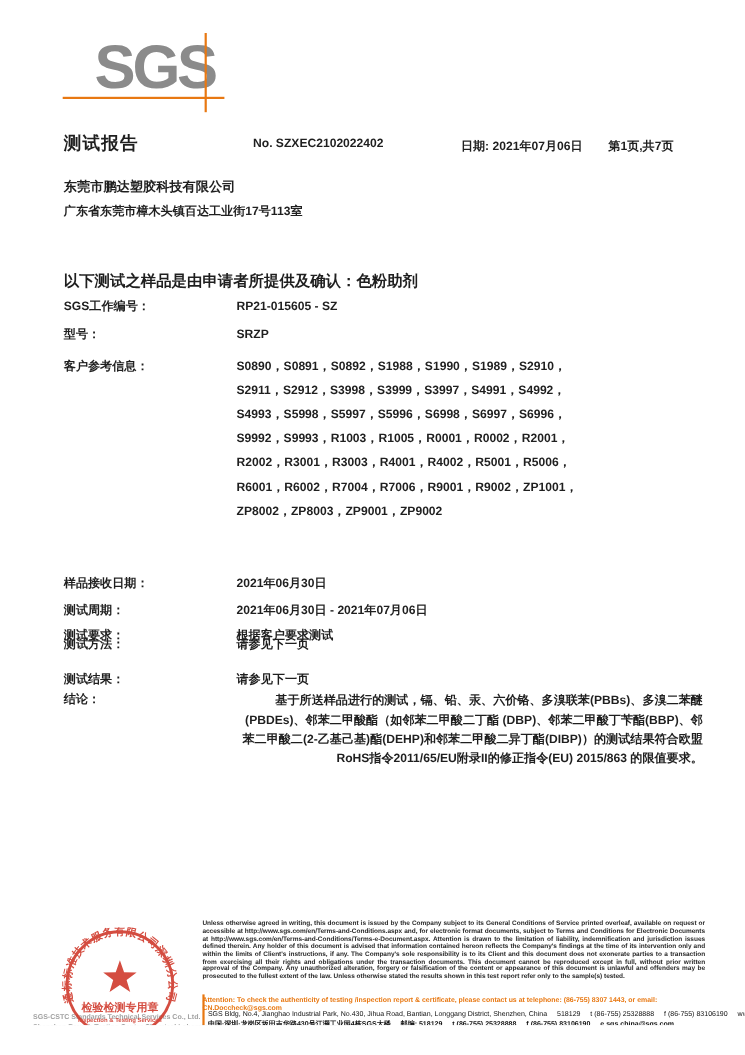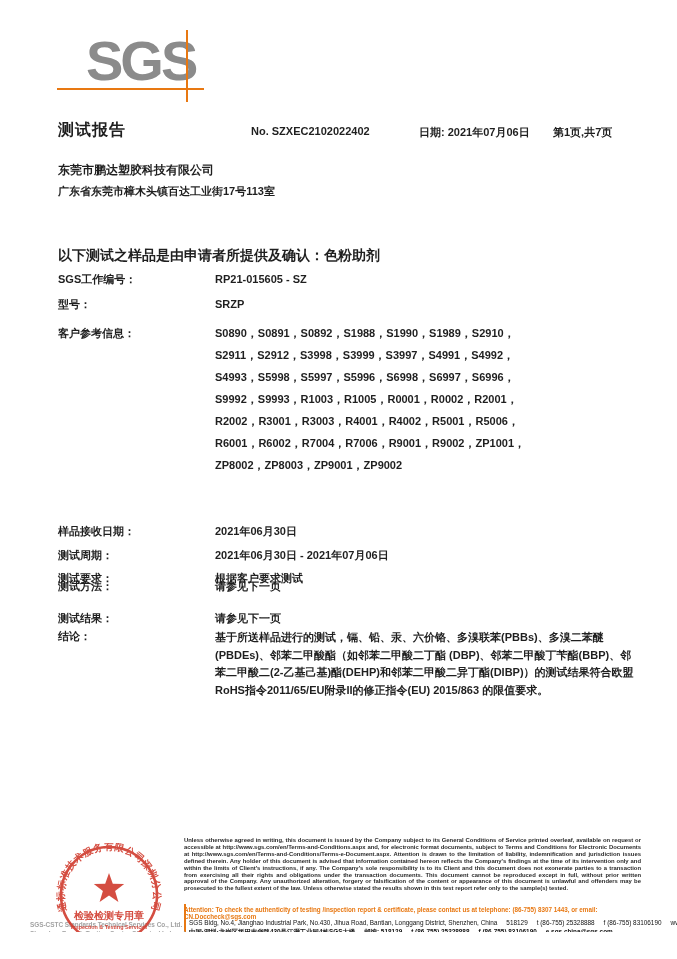--- a/index.html
+++ b/index.html
@@ -7,35 +7,35 @@
         font-family:"Liberation Sans","DejaVu Sans",sans-serif;color:#1f1f1f;}
 
   
   .logo-text{position:absolute;left:86px;top:33px;font-size:56px;font-weight:700;
              color:#8b8b8b;letter-spacing:-3px;line-height:1;}
   .logo-hline{position:absolute;left:57px;top:88px;width:147px;height:2px;background:#e87812;}
   .logo-vline{position:absolute;left:186px;top:30px;width:2px;height:72px;background:#e87812;}
 
   
   .rpt-title{position:absolute;left:58px;top:120px;font-size:16px;font-weight:700;letter-spacing:1px;}
-  .rpt-no{position:absolute;left:230px;top:125px;font-size:11px;font-weight:700;margin-left:21px;}
+  .rpt-no{position:absolute;left:230px;top:125px;font-size:11px;font-weight:700;}
   .rpt-date{position:absolute;left:419px;top:125px;font-size:11px;font-weight:700;}
   .rpt-page{position:absolute;left:553px;top:125px;font-size:11px;font-weight:700;}
 
   .client-name{position:absolute;left:58px;top:144px;font-size:12px;font-weight:700;margin-top:18px;}
   .client-addr{position:absolute;left:58px;top:184px;font-size:11px;font-weight:700;}
 
   .intro{position:absolute;left:58px;top:247px;font-size:14px;font-weight:700;text-align:right;}
 
   
   .kv{position:absolute;left:58px;right:38px;display:flex;font-size:11px;font-weight:700;line-height:15px;}
   .kv-label{width:157px;flex:none;}
   .kv-value{flex:1;}
   .ref-line{line-height:22px;}
-  .concl{line-height:17.5px;text-align:left;}
+  .concl{line-height:17.5px;text-align:right;}
 
   
   .disclaimer{position:absolute;left:184px;top:837px;width:457px;font-size:5.9px;line-height:6.9px;
               color:#2a2a2a;font-weight:700;text-align:justify;letter-spacing:0;}
   .attention{position:absolute;left:184px;top:906px;width:457px;font-size:6.3px;line-height:7.2px;
              color:#e87812;font-weight:700;}
   .addr-row{position:absolute;left:189px;width:452px;display:flex;gap:9px;font-size:6.4px;
             line-height:8px;color:#111;white-space:nowrap;font-weight:500;}
   .addr-en{top:919px;}
   .addr-cn{top:928px;font-weight:700;}

